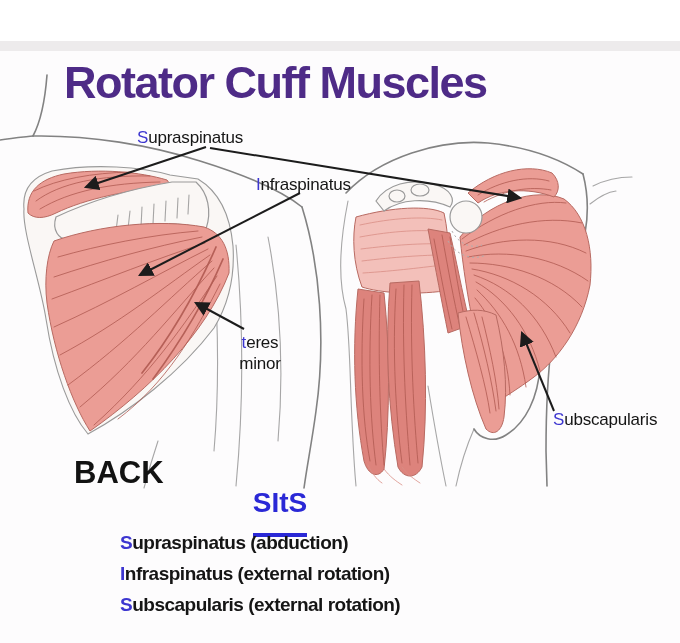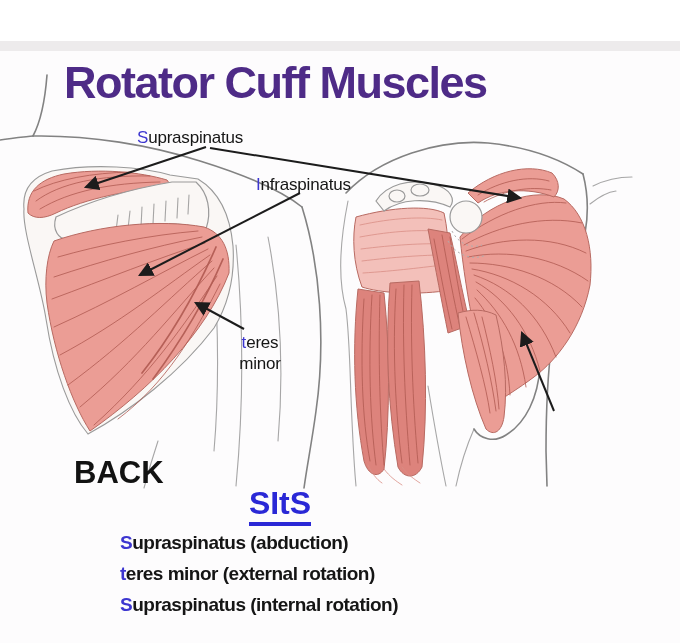--- a/index.html
+++ b/index.html
@@ -16,22 +16,22 @@
   .band.bottom{top:617px;height:26px;}
   .title{position:absolute;left:64px;top:16px;margin:0;font-size:45px;font-weight:800;
          letter-spacing:-1.5px;color:var(--title_purple);white-space:nowrap;}
   .art{position:absolute;left:0;top:0;}
   .mlabel{position:absolute;font-size:17px;font-weight:400;color:var(--text_black);
           white-space:nowrap;letter-spacing:-0.2px;}
   .mlabel .init{color:var(--letter_blue);}
   .mlabel.teres{text-align:center;line-height:21px;}
   .viewlabel{position:absolute;font-size:31px;font-weight:800;color:#121212;letter-spacing:0;}
   .mn-heading{position:absolute;left:200px;top:444px;width:160px;text-align:center;}
-  .mn-heading span{display:inline-block;font-size:32px;font-weight:800;color:var(--heading_blue);
-          border-bottom:4px solid var(--heading_blue);padding-bottom:1px;line-height:36px;}
+  .mn-heading span{display:inline-block;font-size:28px;font-weight:800;color:var(--heading_blue);
+          border-bottom:4px solid var(--heading_blue);padding-bottom:12px;line-height:36px;}
   .mn-list{position:absolute;left:120px;top:486px;}
   .mn-line{font-size:19px;font-weight:700;color:var(--text_black);line-height:31px;
            letter-spacing:-0.5px;white-space:nowrap;}
   .mn-line .init{color:var(--letter_blue);}
   
   .outline{fill:none;stroke:var(--outline_grey);stroke-width:1.6;stroke-linecap:round;}
   .outline.faint{stroke-width:1.1;opacity:.7;}
   .margin{fill:var(--bone_white);stroke:#9a9a9a;stroke-width:1.1;}
   .muscle{fill:var(--muscle_pink);stroke:#b86a62;stroke-width:1;}
   .muscle.light{fill:var(--muscle_pink_light);}
@@ -163,23 +163,24 @@
 
   <div class="mlabel" style="left:137px;top:87px"><span class="init">S</span><span>upraspinatus</span></div>
 
   <div class="mlabel" style="left:256px;top:134px"><span class="init">I</span><span>nfraspinatus</span></div>
 
   <div class="mlabel teres" style="left:222px;top:291px;width:76px">
     <div><span class="init">t</span><span>eres</span></div>
     <div>minor</div>
   </div>
 
+  <div class="mlabel" style="left:553px;top:369px"><span class="init">S</span><span>ubscapularis</span></div>
 
   <div class="viewlabel" style="left:74px;top:414px">BACK</div>
 
   <div class="mn-heading"><span>SItS</span></div>
 
   <div class="mn-list">
     <div class="mn-line"><span class="init">S</span><span>upraspinatus (abduction)</span></div>
-    <div class="mn-line"><span class="init">t</span><span>eres minor (external rotation)</span></div>
-    <div class="mn-line"><span class="init">S</span><span>upraspinatus (internal rotation)</span></div>
+    <div class="mn-line"><span class="init">I</span><span>nfraspinatus (external rotation)</span></div>
+    <div class="mn-line"><span class="init">S</span><span>ubscapularis (external rotation)</span></div>
   </div>
 </div>
 
 </body></html>

